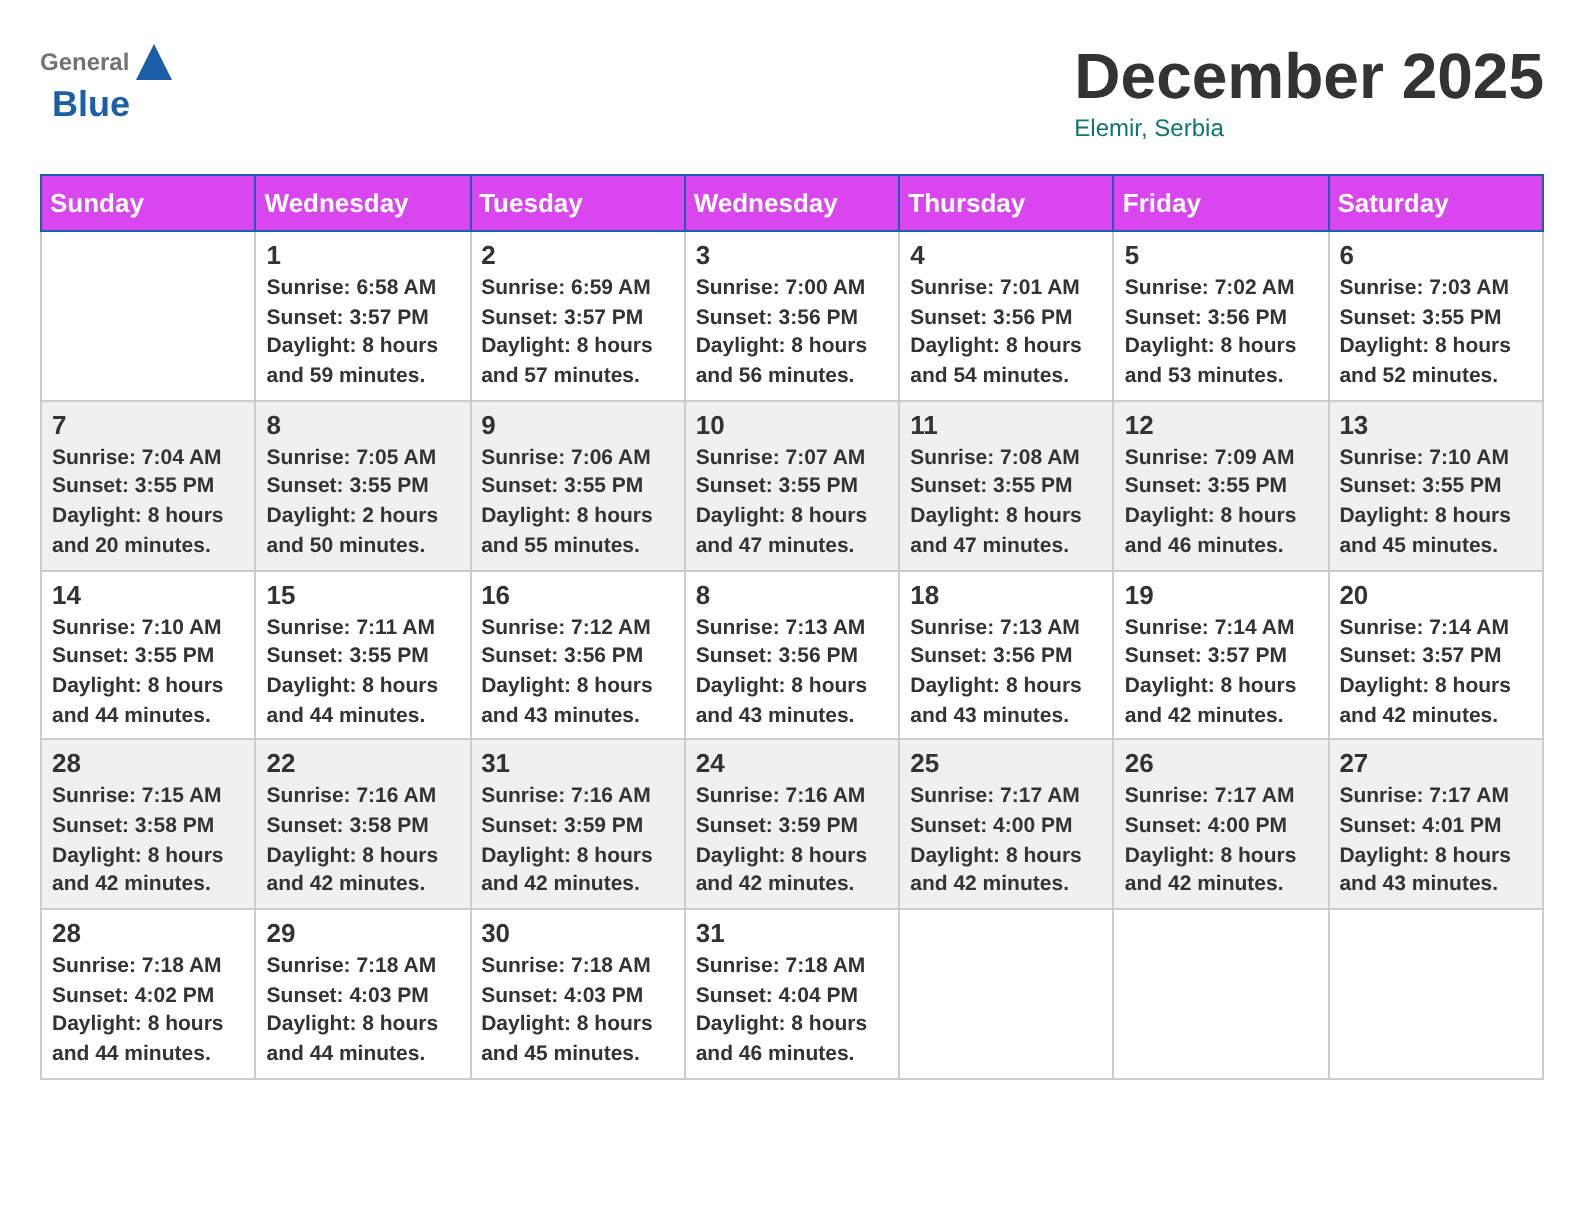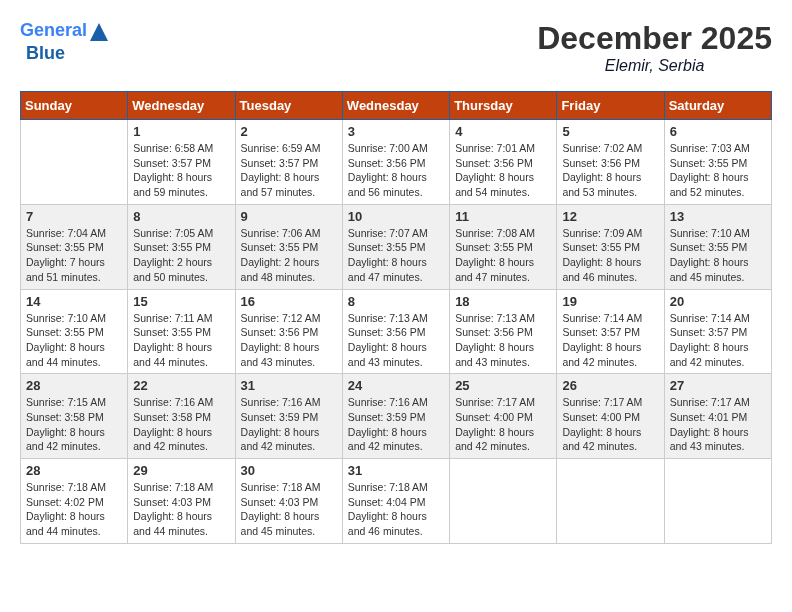--- a/index.html
+++ b/index.html
@@ -14,39 +14,38 @@
       display: flex;
       justify-content: space-between;
       align-items: flex-start;
       margin-bottom: 16px;
     }
     .logo {
       display: flex;
       align-items: center;
     }
     .title-area {
-      text-align: center;
+      text-align: left;
     }
     .month-title {
       font-size: 32px;
       font-weight: bold;
       color: #333;
     }
     .location-title {
-      font-size: 16px;
-      color: #0f172a;
-      font-style: italic;
+      font-size: 12px;
+      color: #0f766e;
     }
     .calendar {
       width: 100%;
       border-collapse: collapse;
       border: 1px solid #ccc;
     }
     .calendar th {
-      background-color: #c2410c;
+      background-color: #d946ef;
       color: #fff;
       padding: 6px 4px;
       text-align: left;
       font-size: 13px;
       border: 1px solid #1a5fa8;
     }
     .calendar td {
       vertical-align: top;
       border: 1px solid #ccc;
       padding: 4px 5px;
@@ -58,38 +57,39 @@
     .day-number {
       font-size: 13px;
       font-weight: bold;
       margin-bottom: 2px;
       display: block;
     }
     .day-info {
       font-size: 10.5px;
       line-height: 1.4;
       color: #333;
+      font-weight: bold;
     }
     .empty-cell {
       background: #f9f9f9;
     }
     .row-shaded td {
       background-color: #f0f0f0;
     }
     .row-white td {
       background-color: #ffffff;
     }
   </style>
 </head>
 <body>
 
 <div class="header-area">
   <div class="logo">
     <div>
-      <span style="font-size:18px;font-weight:bold;color:#3b82f6;">General</span><svg width="22" height="22" viewBox="0 0 22 22" style="vertical-align:middle;margin:0 1px;">
+      <span style="font-size:12px;font-weight:bold;color:#737373;">General</span><svg width="22" height="22" viewBox="0 0 22 22" style="vertical-align:middle;margin:0 1px;">
           <polygon points="11,2 20,20 2,20" fill="#1a5fa8"></polygon>
         </svg><br>
       <span style="font-size:18px;font-weight:bold;color:#1a5fa8;margin-left:6px;">Blue</span>
     </div>
   </div>
   <div class="title-area">
     <div class="month-title">December 2025</div>
     <div class="location-title">Elemir, Serbia</div>
   </div>
 </div>
@@ -157,37 +157,37 @@
             <div>Daylight: 8 hours and 52 minutes.</div>
           </div>
         </td>
       </tr>
       <tr class="row-shaded">
         <td>
           <span class="day-number">7</span>
           <div class="day-info">
             <div>Sunrise: 7:04 AM</div>
             <div>Sunset: 3:55 PM</div>
-            <div>Daylight: 7 hours and 51 minutes.</div>
+            <div>Daylight: 8 hours and 20 minutes.</div>
           </div>
         </td>
         <td>
           <span class="day-number">8</span>
           <div class="day-info">
             <div>Sunrise: 7:05 AM</div>
             <div>Sunset: 3:55 PM</div>
             <div>Daylight: 2 hours and 50 minutes.</div>
           </div>
         </td>
         <td>
           <span class="day-number">9</span>
           <div class="day-info">
             <div>Sunrise: 7:06 AM</div>
             <div>Sunset: 3:55 PM</div>
-            <div>Daylight: 2 hours and 48 minutes.</div>
+            <div>Daylight: 8 hours and 55 minutes.</div>
           </div>
         </td>
         <td>
           <span class="day-number">10</span>
           <div class="day-info">
             <div>Sunrise: 7:07 AM</div>
             <div>Sunset: 3:55 PM</div>
             <div>Daylight: 8 hours and 47 minutes.</div>
           </div>
         </td>

